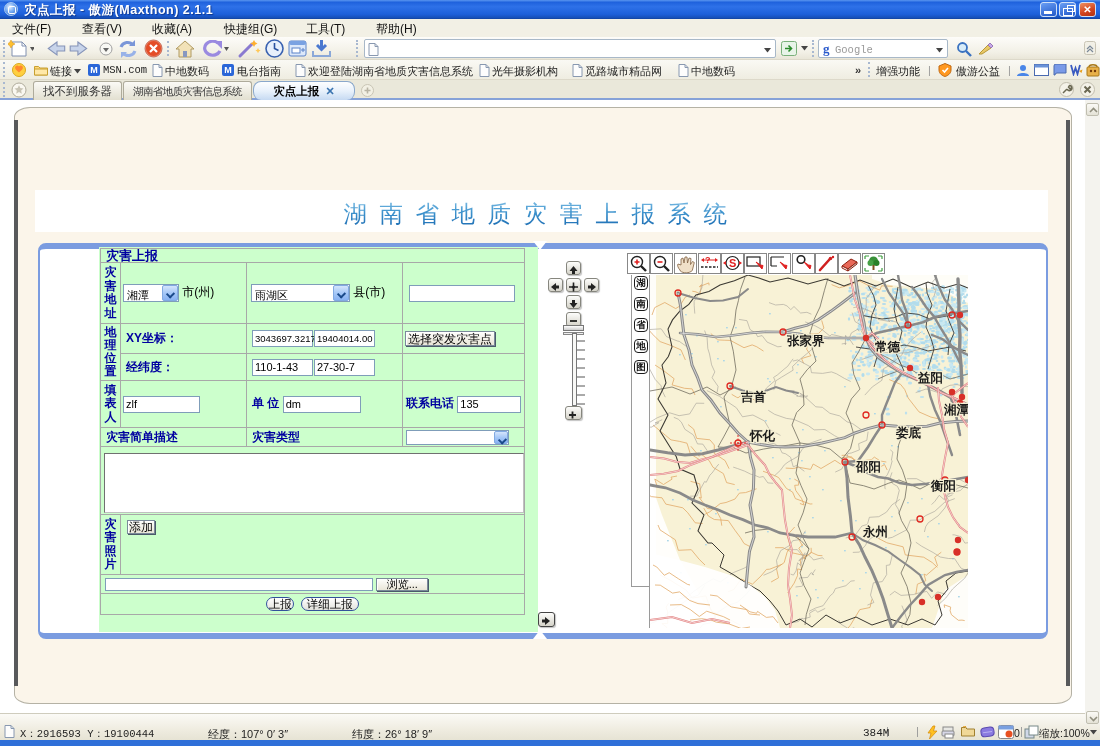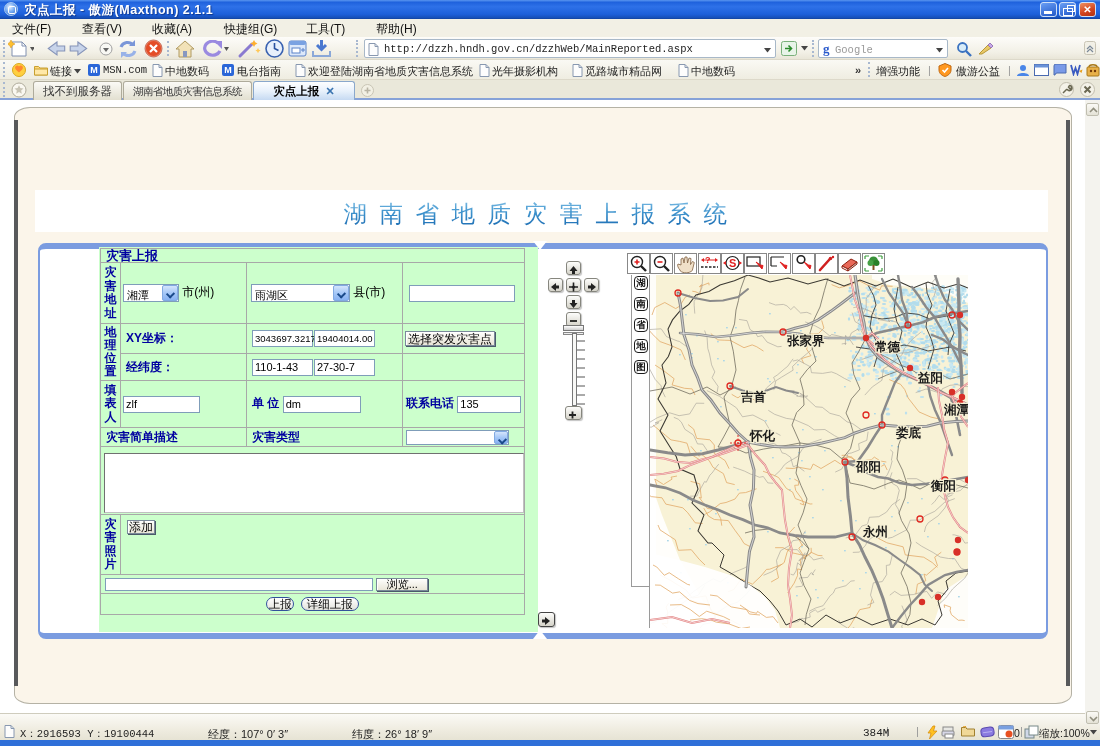--- a/index.html
+++ b/index.html
@@ -26,21 +26,21 @@
 #addrbox { left:364px; top:2px; width:412px; height:19px; background:#fff; border:1px solid #a8b8c8; border-radius:2px;
   font-size:10.5px; font-family:"Liberation Mono",monospace; color:#222; }
 #searchbox { left:818px; top:2px; width:130px; height:19px; background:#fff; border:1px solid #a8b8c8; border-radius:2px; }
 #bookbar { left:0; top:60px; width:1100px; height:20px;
   background:linear-gradient(180deg,#faf9f4 0%,#efede1 100%); border-bottom:1px solid #ddd9ca; font-size:11px; color:#222; }
 #bookbar span.b { position:absolute; top:4px; white-space:nowrap; }
 .bdoc { position:absolute; top:4px; }
 #tabbar { left:0; top:80px; width:1100px; height:20px; background:#eae8da; border-bottom:2px solid #86a2d8; }
 .tab { position:absolute; top:1px; height:19px; background:linear-gradient(180deg,#fbfaf6,#e2dfd0);
   border:1px solid #aeab9b; border-bottom:none; border-radius:3px 3px 0 0; font-size:11.5px; color:#333; text-align:center; }
-.tab.active { background:linear-gradient(180deg,#fdfeff 0%,#e8f1fb 50%,#c6daf2 100%); border-color:#8aa8cc; font-weight:bold; color:#000; z-index:2; }
+.tab.active { background:linear-gradient(180deg,#fdfeff 0%,#e8f1fb 50%,#c6daf2 100%); border-color:#8aa8cc; font-weight:bold; color:#000; z-index:2;border-radius:8px; }
 #content { left:0; top:100px; width:1085px; height:613px; background:#fff; overflow:hidden; }
 #sheet { left:14px; top:7px; width:1058px; height:597px; background:#fbf5ea; border:1px solid #b5b2a5; border-radius:16px/10px; }
 .darkline { width:4px; background:#58595b; }
 #titleband { left:35px; top:90px; width:1013px; height:42px; background:#fff; }
 #bigtitle { width:100%; text-align:center; top:8px; font-size:23.5px; font-weight:normal; letter-spacing:12.5px;
   background:linear-gradient(180deg,#88c4e8 0%,#3e93cd 45%,#1565ae 100%); -webkit-background-clip:text; background-clip:text; color:transparent; }
 #panel { left:38px; top:143px; width:1010px; height:396px; background:#fff;
   border:2px solid #7b9ce0; border-top:6px solid #7b9ce0; border-bottom:6px solid #7b9ce0; border-radius:8px; }
 #gform { left:99px; top:147px; width:439px; height:385px; background:#ccffcc; }
 table.frm { border-collapse:collapse; table-layout:fixed; position:absolute; left:1px; top:1px; width:424px; }
@@ -139,21 +139,20 @@
  <svg class="abs" style="left:311px;top:2px" width="21" height="20" viewBox="0 0 21 20">
    <path d="M10.5 1 v8 M6 6 l4.5 4.5 L15 6" stroke="#4a78d0" stroke-width="3" fill="none"></path>
    <path d="M2 12 v5 h17 v-5" fill="none" stroke="#8aa8d8" stroke-width="2"></path>
  </svg>
  <div class="grip" style="left:356px;top:3px;height:17px"></div>
  <div class="abs" id="addrbox">
    <span style="position:absolute;left:3px;top:3px"><svg width="11" height="13" viewBox="0 0 11 13">
           <path d="M1 .5 h6 l3 3 v9 h-9 z" fill="#fdfdfd" stroke="#8898b0"></path>
           <path d="M7 .5 v3 h3" fill="none" stroke="#8898b0"></path>
         </svg></span>
-   <span style="position:absolute;left:19px;top:3px">http://dzzh.hndh.gov.cn/dzzhWeb/MainReported.aspx</span>
    <svg style="position:absolute;right:4px;top:8px" width="7" height="5">
         <path d="M0 0 h7 l-3.5 4.5 z" fill="#444"></path>
       </svg>
  </div>
  <svg class="abs" style="left:781px;top:4px" width="16" height="15" viewBox="0 0 16 15">
    <rect x="0.5" y="0.5" width="15" height="14" rx="2" fill="#e8f4e8" stroke="#7ab07a"></rect>
    <path d="M4 7.5 h6 M7.5 4.5 l3 3 -3 3" stroke="#2a8a2a" stroke-width="1.6" fill="none"></path>
  </svg>
  <svg class="abs" style="left:801px;top:9px" width="7" height="5">
       <path d="M0 0 h7 l-3.5 4.5 z" fill="#444"></path>

